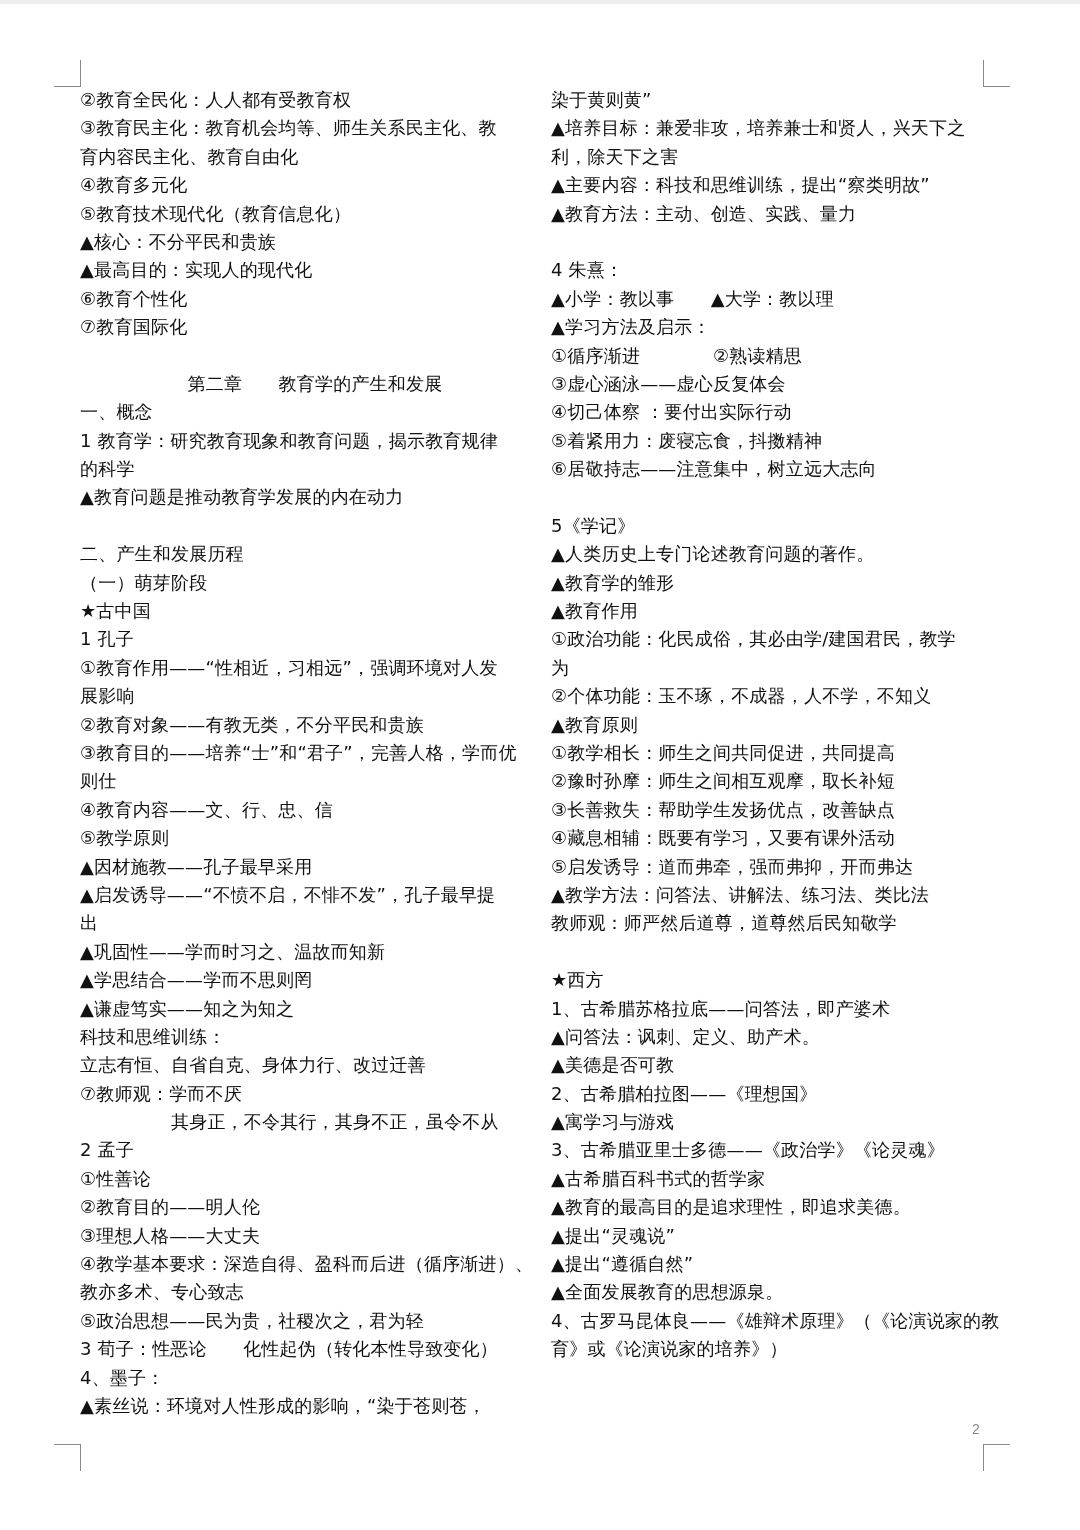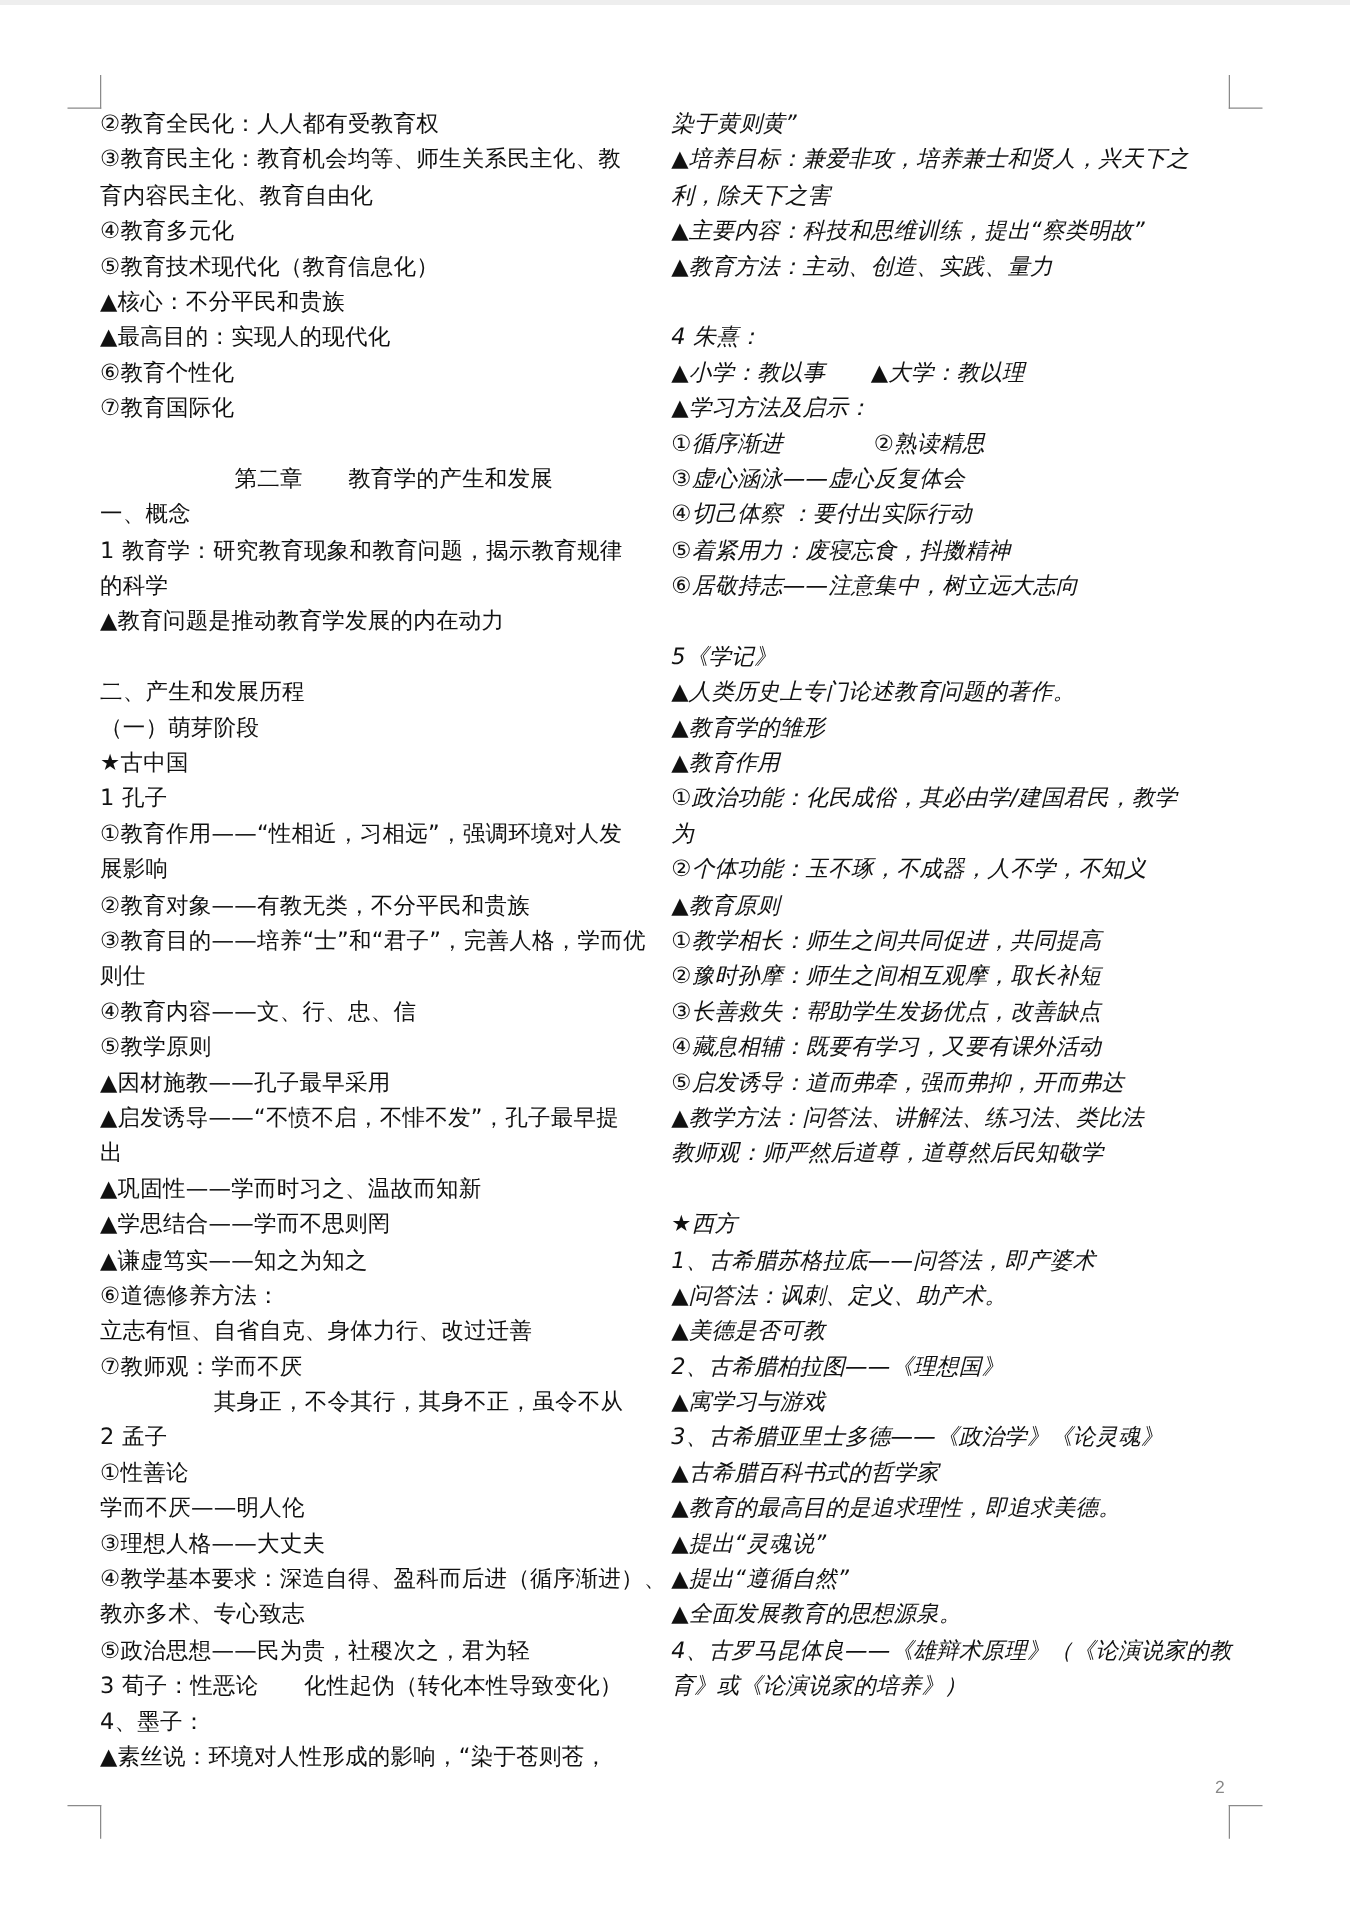--- a/index.html
+++ b/index.html
@@ -41,21 +41,21 @@
     .corner.tr { left: 983px; top: 60px; border-left-width: 1px; border-bottom-width: 1px; }
     .corner.bl { left: 54px; top: 1444px; border-right-width: 1px; border-top-width: 1px; }
     .corner.br { left: 983px; top: 1444px; border-left-width: 1px; border-top-width: 1px; }
 
     .column {
       position: absolute;
       top: 86px;
       width: 450px;
     }
     .column.left { left: 80px; }
-    .column.right { left: 537px; font-style: italic; }
+    .column.right { left: 551px; }
 
     .line {
       font-size: 18px;
       line-height: 28.4px;
       height: 28.4px;
       white-space: nowrap;
       letter-spacing: 0.2px;
     }
     .line.blank { height: 28.4px; }
     .line.center {
@@ -109,27 +109,27 @@
       <div class="line">③教育目的——培养“士”和“君子”，完善人格，学而优</div>
       <div class="line">则仕</div>
       <div class="line">④教育内容——文、行、忠、信</div>
       <div class="line">⑤教学原则</div>
       <div class="line">▲因材施教——孔子最早采用</div>
       <div class="line">▲启发诱导——“不愤不启，不悱不发”，孔子最早提</div>
       <div class="line">出</div>
       <div class="line">▲巩固性——学而时习之、温故而知新</div>
       <div class="line">▲学思结合——学而不思则罔</div>
       <div class="line">▲谦虚笃实——知之为知之</div>
-      <div class="line">⑥道德修养方法：</div>
+      <div class="line">科技和思维训练：</div>
       <div class="line">立志有恒、自省自克、身体力行、改过迁善</div>
       <div class="line">⑦教师观：学而不厌</div>
       <div class="line">　　　　　其身正，不令其行，其身不正，虽令不从</div>
       <div class="line">2 孟子</div>
       <div class="line">①性善论</div>
-      <div class="line">学而不厌——明人伦</div>
+      <div class="line">②教育目的——明人伦</div>
       <div class="line">③理想人格——大丈夫</div>
       <div class="line">④教学基本要求：深造自得、盈科而后进（循序渐进）、</div>
       <div class="line">教亦多术、专心致志</div>
       <div class="line">⑤政治思想——民为贵，社稷次之，君为轻</div>
       <div class="line">3 荀子：性恶论　　化性起伪（转化本性导致变化）</div>
       <div class="line">4、墨子：</div>
       <div class="line">▲素丝说：环境对人性形成的影响，“染于苍则苍，</div>
     </div>
   <div class="column right" id="col-right">
       <div class="line">染于黄则黄”</div>

